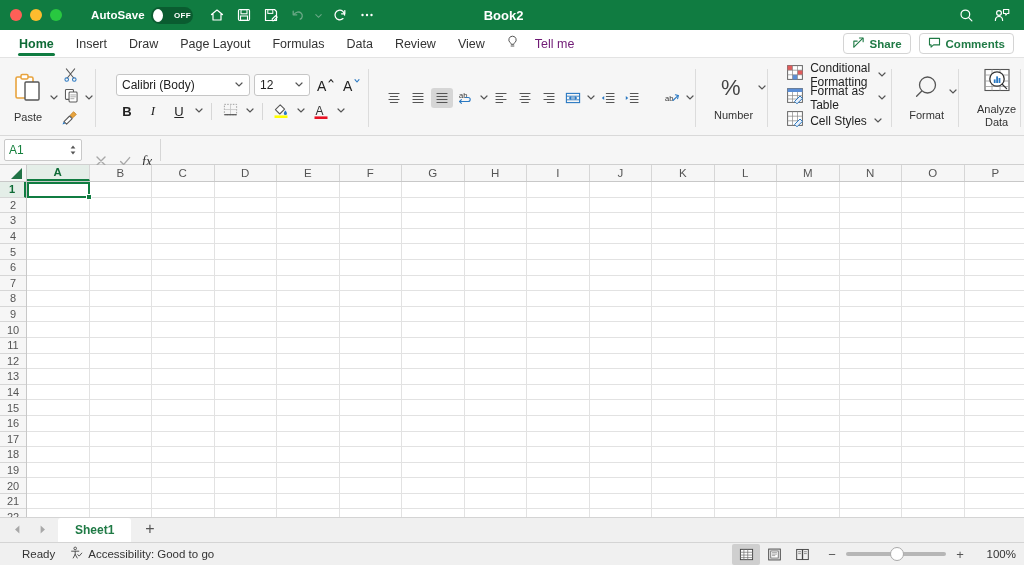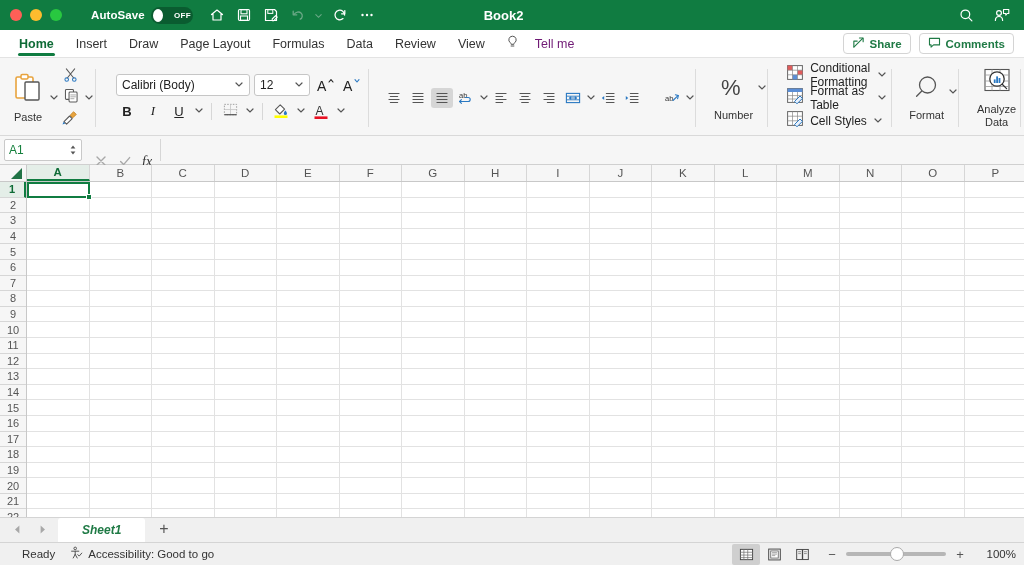--- a/index.html
+++ b/index.html
@@ -160,22 +160,22 @@
     left: 59px; top: 12px; border: 1px solid #fff;
   }
 
   
   .sheetbar {
     height: 25px; flex: 0 0 25px; background: #f0f0f0; display: flex; align-items: flex-end;
     border-top: 1px solid #d4d4d4; padding-left: 6px;
   }
   .navarrows { display: flex; align-items: center; gap: 14px; padding: 0 10px 5px 6px; color: #a8a8a8; font-size: 9px; }
   .stab {
-    background: #fff; height: 24px; display: flex; align-items: center; padding: 0 24px;
-    font-size: 12px; color: #1f7a45; font-weight: bold; border-radius: 3px 3px 0 0; font-style: italic;
+    background: #fff; height: 24px; display: flex; align-items: center; padding: 0 17px;
+    font-size: 12px; color: #1f7a45; font-weight: bold; border-radius: 3px 3px 0 0;
   }
   .addsheet { padding: 0 14px 4px 14px; font-size: 16px; color: #555; display: flex; align-items: flex-end; height: 24px; }
 
   
   .statusbar {
     height: 23px; flex: 0 0 23px; background: #f0f0f0; display: flex; align-items: center;
     border-top: 1px solid #d4d4d4; font-size: 11.5px; color: #333; padding: 0 8px;
   }
   .sready { padding: 0 14px 0 14px; }
   .saccess { display: flex; align-items: center; gap: 5px; }

